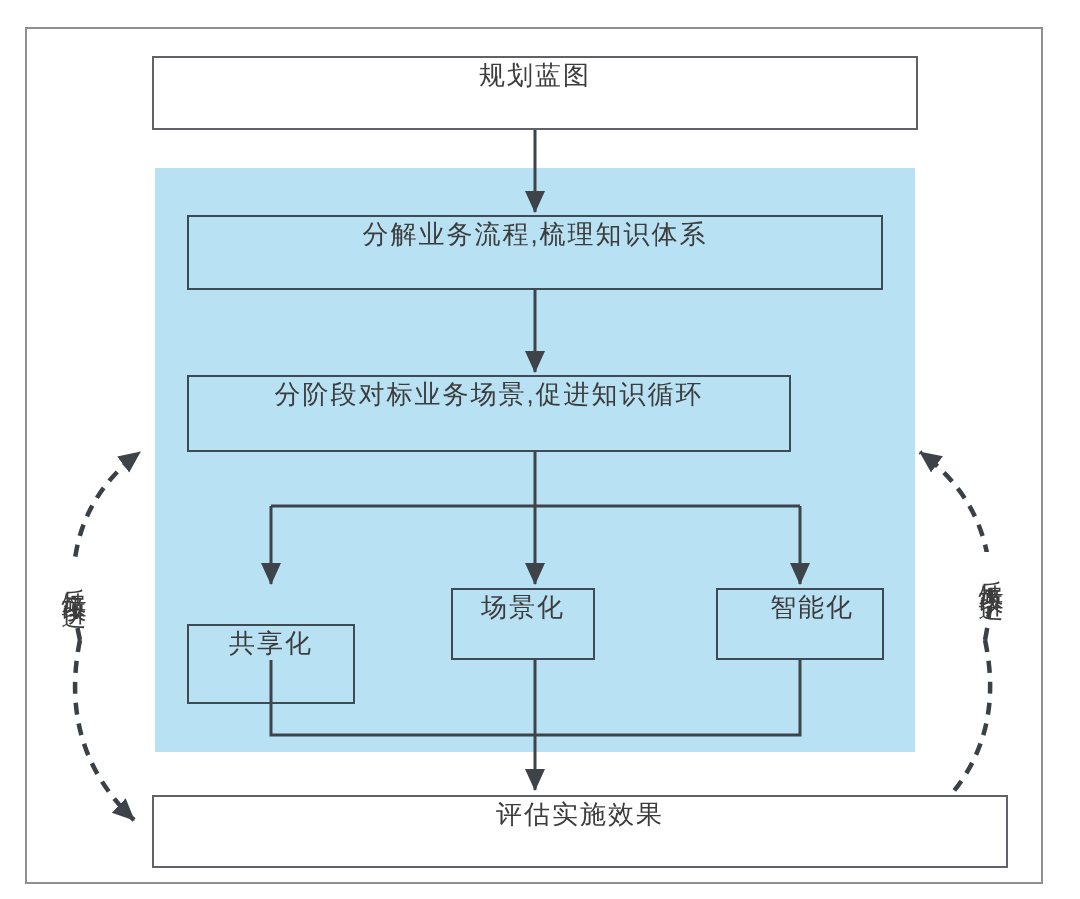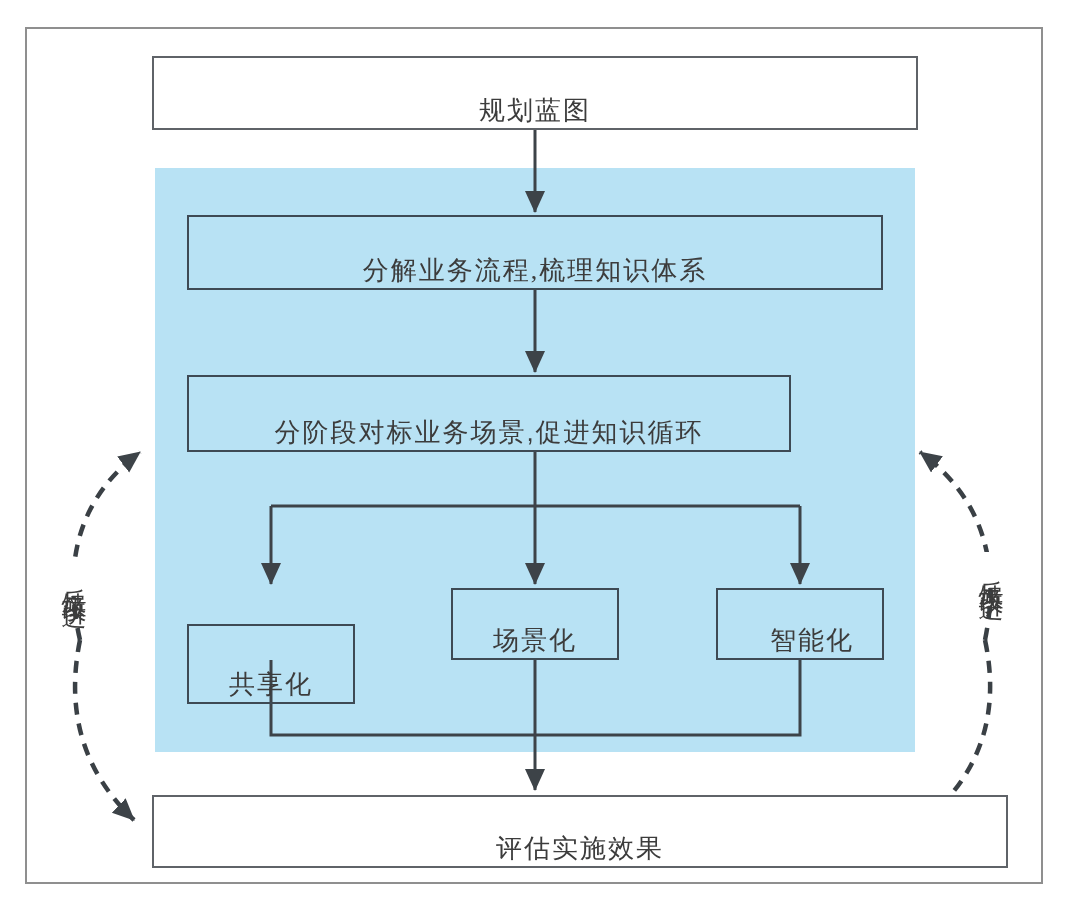--- a/index.html
+++ b/index.html
@@ -27,21 +27,21 @@
   }
   svg.connectors {
     position: absolute;
     left: 0; top: 0;
     width: 1080px; height: 899px;
     pointer-events: none;
   }
   .box {
     position: absolute;
     display: flex;
-    align-items: flex-end;
+    align-items: flex-start;
     justify-content: center;
     font-size: 26px;
     letter-spacing: 2px;
     color: #3c3c3c;
     box-sizing: border-box;
     text-align: center;
   }
   .box.white-box {
     background: #ffffff;
     border: 2px solid #5f6368;
@@ -98,33 +98,33 @@
     <path d="M985,640 Q1010,518 920,452" stroke="#3a4045" stroke-width="4.5" stroke-dasharray="12 9" fill="none" marker-end="url(#ah)"></path>
     <path d="M985,640 Q1008,748 928,818" stroke="#3a4045" stroke-width="4.5" stroke-dasharray="12 9" fill="none" marker-end="url(#ah)"></path>
   </svg>
 
   <div class="node-layer">
 
     <div class="box white-box" style="left:152px; top:56px; width:766px; height:74px;">
       <span>规划蓝图</span>
     </div>
 
-    <div class="box clear-box" style="left:187px; top:215px; width:696px; height:75px;font-family:Liberation Serif, serif;">
+    <div class="box clear-box" style="left:187px; top:215px; width:696px; height:75px;">
       <span>分解业务流程,梳理知识体系</span>
     </div>
 
     <div class="box clear-box" style="left:187px; top:375px; width:604px; height:77px;">
       <span>分阶段对标业务场景,促进知识循环</span>
     </div>
 
     <div class="box clear-box" style="left:187px; top:624px; width:168px; height:80px;">
       <span>共享化</span>
     </div>
 
-    <div class="box clear-box" style="left:451px; top:588px; width:168px; height:72px;">
+    <div class="box clear-box" style="left:451px; top:588px; width:144px; height:72px;">
       <span>场景化</span>
     </div>
 
     <div class="box clear-box" style="left:716px; top:588px; width:168px; height:72px;padding-left:24px;">
       <span>智能化</span>
     </div>
 
     <div class="box white-box" style="left:152px; top:795px; width:856px; height:73px;">
       <span>评估实施效果</span>
     </div>

